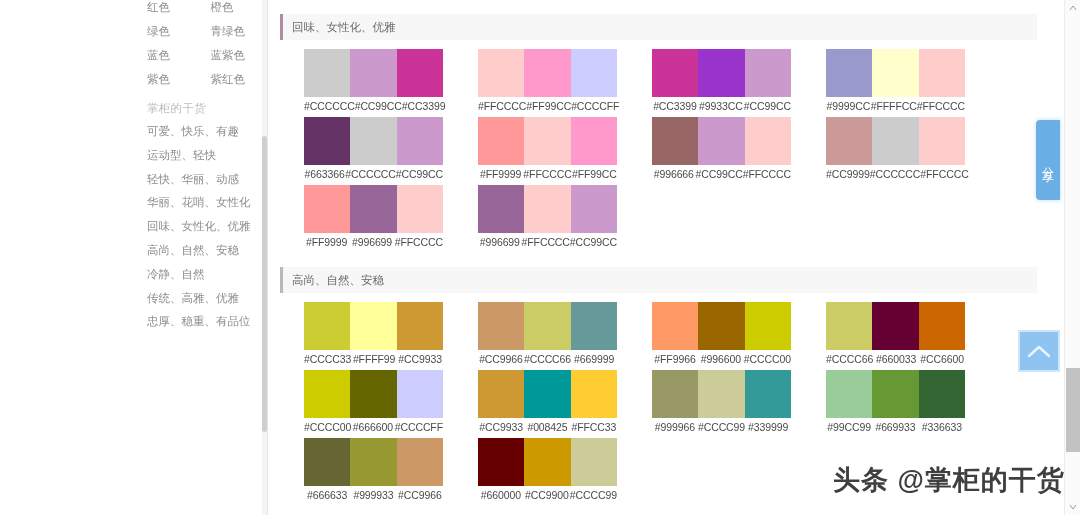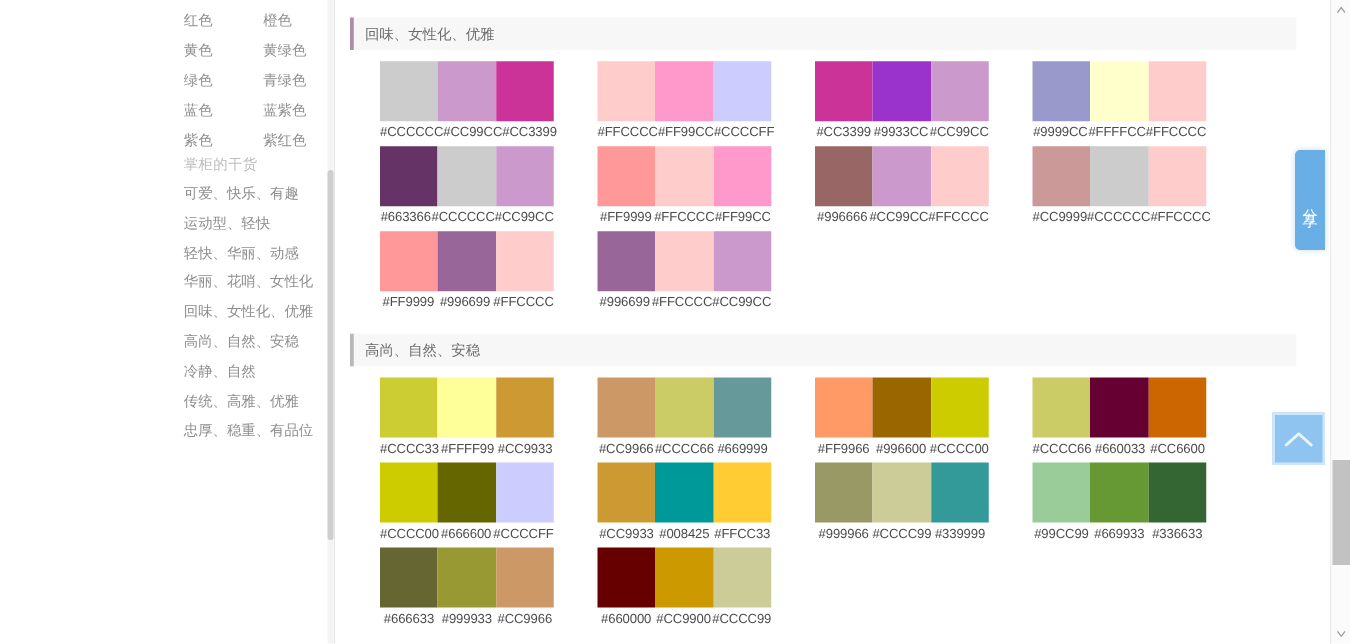--- a/index.html
+++ b/index.html
@@ -30,21 +30,21 @@
     color: #bdbdbd;
     padding: 0 0 0 7px;
     height: 24px;
     line-height: 24px;
     letter-spacing: .3px;
     white-space: nowrap;
   }
   .side-pair {
     display: flex;
     height: 24px;
-    align-items: flex-end;
+    align-items: flex-start;
   }
   .side-pair .cell {
     width: 50%;
     font-size: 11.5px;
     color: #8e8e8e;
     padding-left: 7px;
     box-sizing: border-box;
     white-space: nowrap;
     cursor: pointer;
   }
@@ -213,24 +213,20 @@
 <body>
 
 <div id="root">
 
   <div id="sidebar">
 
     <div id="hue-pairs">
         <div class="side-pair">
           <div class="cell">红色</div>
           <div class="cell">橙色</div>
-        </div>
-        <div class="side-pair">
-          <div class="cell">黄色</div>
-          <div class="cell">黄绿色</div>
         </div>
         <div class="side-pair">
           <div class="cell">绿色</div>
           <div class="cell">青绿色</div>
         </div>
         <div class="side-pair">
           <div class="cell">蓝色</div>
           <div class="cell">蓝紫色</div>
         </div>
         <div class="side-pair">
@@ -552,14 +548,15 @@
         </svg>
     </div>
     <div id="page-scroll-thumb"></div>
     <div id="page-scroll-down">
       <svg width="8" height="6" viewBox="0 0 8 6">
           <polyline points="1,1 4,5 7,1" fill="none" stroke="#9a9a9a" stroke-width="1"></polyline>
         </svg>
     </div>
   </div>
 
+  <div id="watermark">头条 @掌柜的干货</div>
 
 </div>
 
 </body></html>

